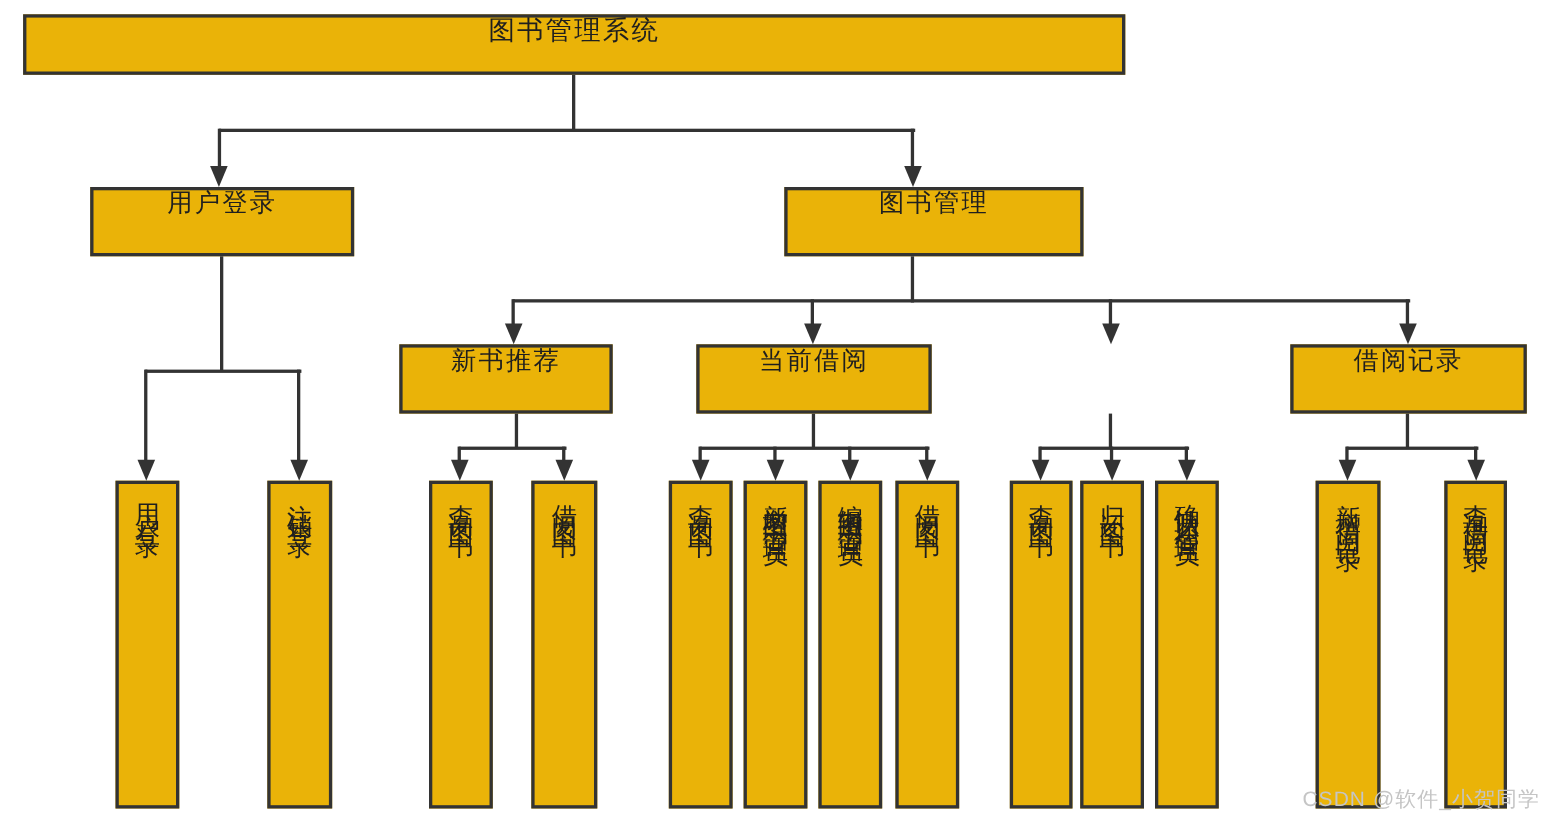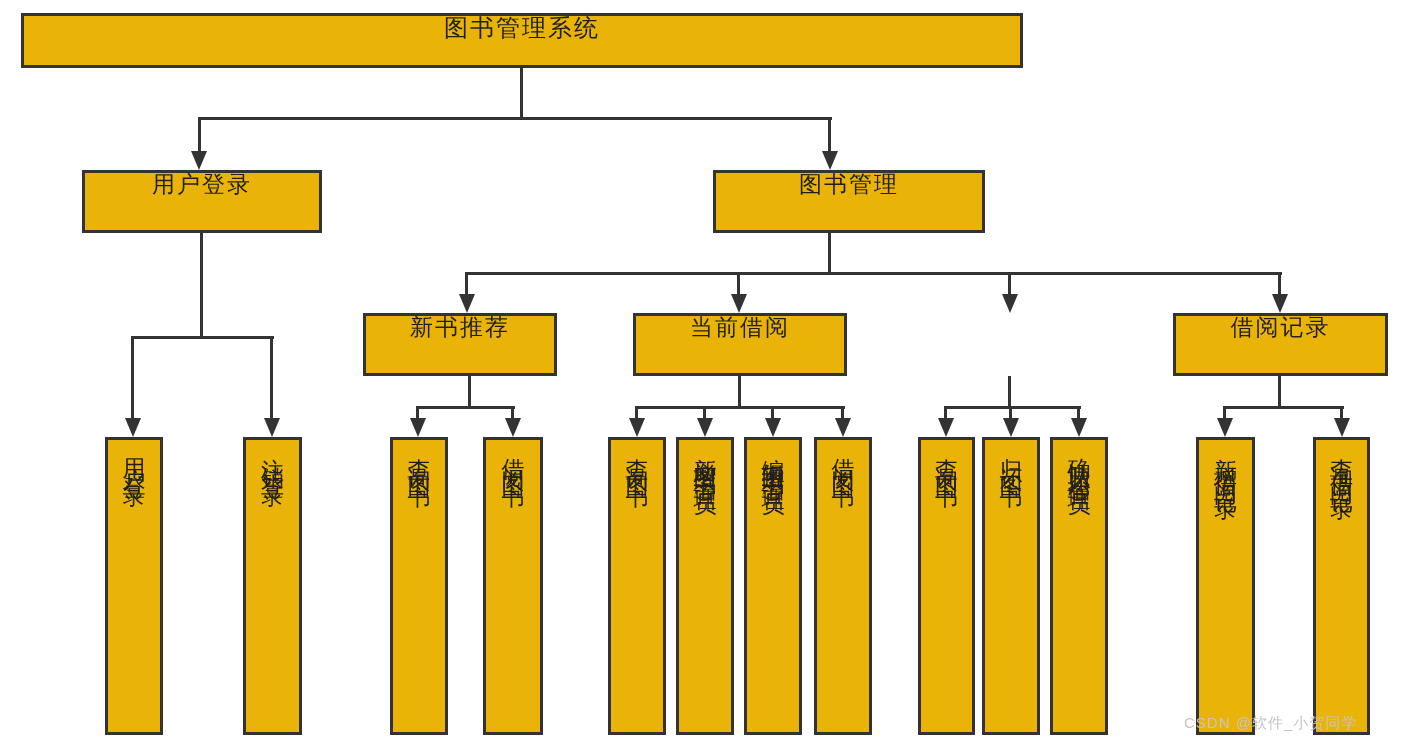--- a/index.html
+++ b/index.html
@@ -57,21 +57,21 @@
     height: 0;
     border-left: 8px solid transparent;
     border-right: 8px solid transparent;
     border-top: 19px solid #333333;
   }
   
   .watermark {
     position: absolute;
     left: 1184px;
     top: 714px;
-    font-size: 15px;
+    font-size: 19px;
     letter-spacing: 1px;
     color: #c5c5c5;
     white-space: nowrap;
     z-index: 5;
   }
 </style>
 </head>
 <body>
 
 <div class="stage">

